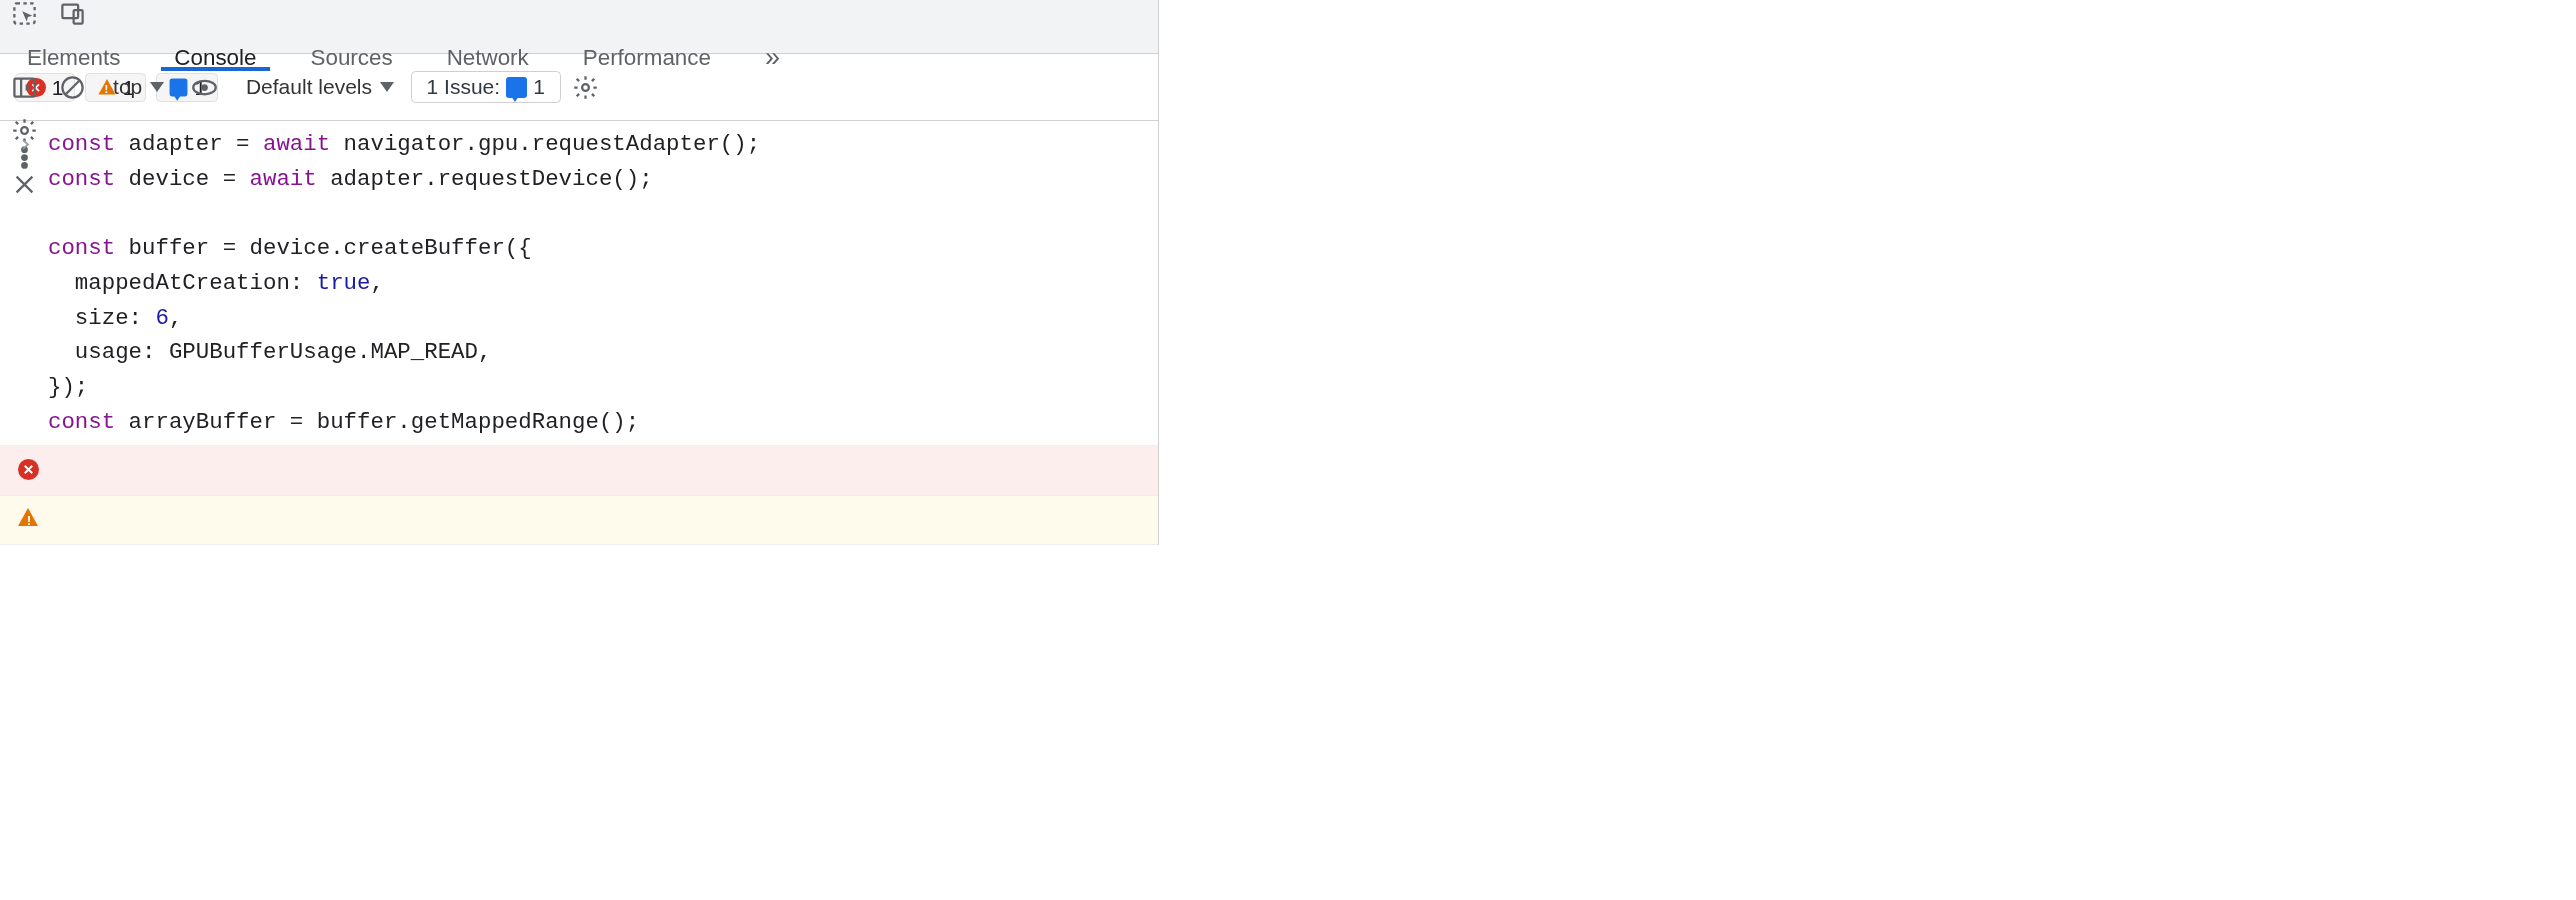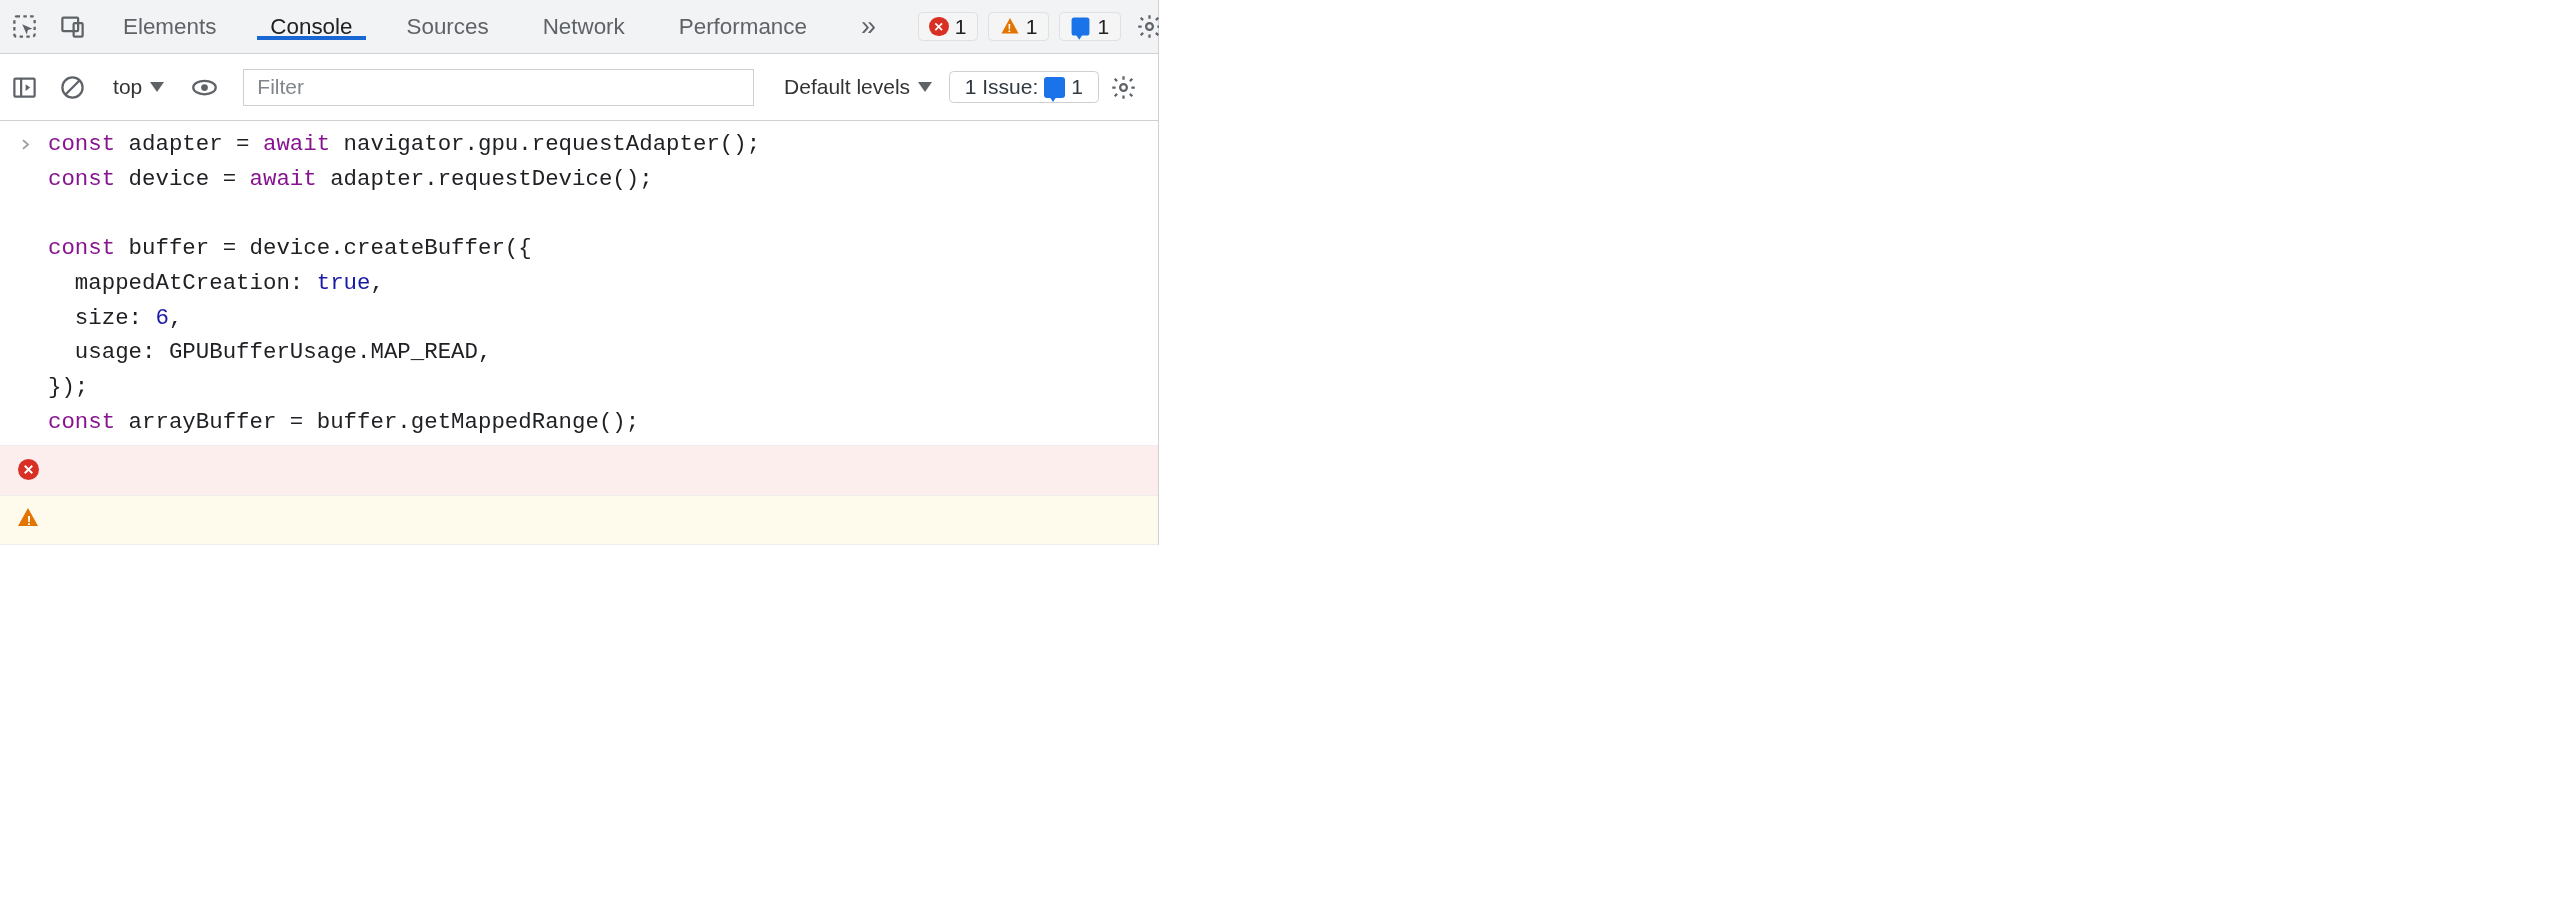--- a/index.html
+++ b/index.html
@@ -22,20 +22,21 @@
 
   
   .tabbar {
     height: 54px;
     border-bottom: 0.7px solid var(--border);
     display: flex;
     align-items: stretch;
     background: #f1f3f4;
     font-size: 22.4px;
     color: #333;
+    flex-direction: column;
   }
   .tabbar .segment { display: flex; align-items: center; }
   .tabbar .segment.tabs { flex: 1 1 auto; }
   .vsep { width: 0.7px; background: var(--border); margin: 7.5px 0; }
 
   .iconbtn {
     width: 48px; height: 100%;
     display: flex; align-items: center; justify-content: center;
     color: #5f6368; cursor: pointer;
   }
@@ -245,23 +246,20 @@
       <span class="tri-down"></span>
     </div>
     <div class="vsep"></div>
     <div class="iconbtn">
       <svg viewBox="0 0 24 24">
             <ellipse cx="12" cy="12" rx="10" ry="6"></ellipse>
             <circle cx="12" cy="12" r="3" fill="currentColor" stroke="none"></circle>
           </svg>
     </div>
     <div class="vsep"></div>
-    <div class="filter">
-      <span style="color:#80868b">Filter</span>
-    </div>
     <div class="level-select">
       <span>Default levels</span>
       <span class="tri-down"></span>
     </div>
     <div class="vsep"></div>
     <div class="issues-btn">
       <span>1 Issue:</span>
       <span class="bubble-icon"></span>
       <span>1</span>
     </div>

